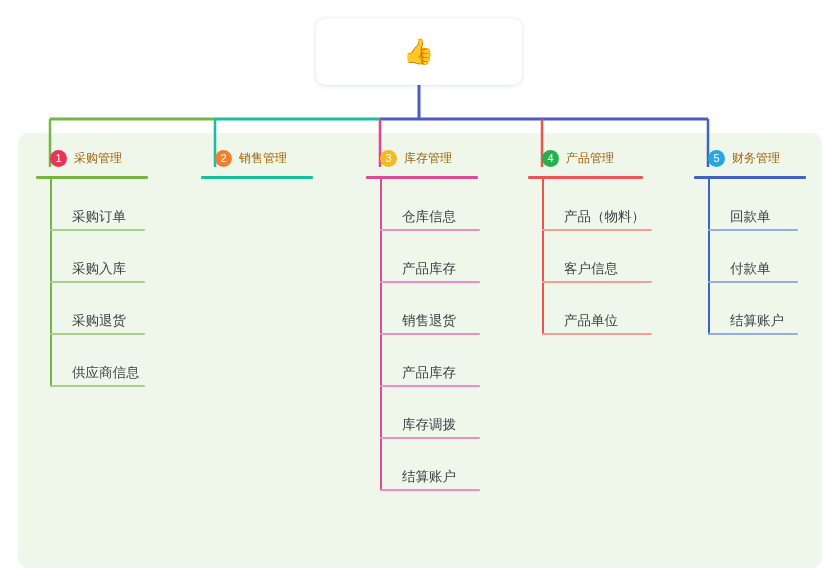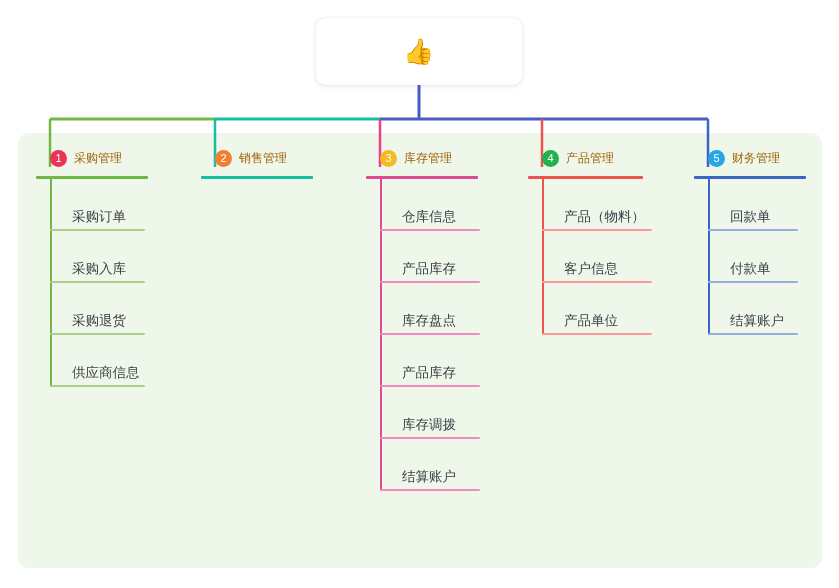--- a/index.html
+++ b/index.html
@@ -203,21 +203,21 @@
           <div class="spine" style="background: rgb(224, 72, 154);"></div>
           <div class="leaf">
             <span class="leaf-label">仓库信息</span>
             <div class="leaf-rule" style="background: rgb(239, 140, 192); width: 100px;"></div>
           </div>
           <div class="leaf">
             <span class="leaf-label">产品库存</span>
             <div class="leaf-rule" style="background: rgb(239, 140, 192); width: 100px;"></div>
           </div>
           <div class="leaf">
-            <span class="leaf-label">库存盘点</span>
+            <span class="leaf-label">销售退货</span>
             <div class="leaf-rule" style="background: rgb(239, 140, 192); width: 100px;"></div>
           </div>
           <div class="leaf">
             <span class="leaf-label">产品库存</span>
             <div class="leaf-rule" style="background: rgb(239, 140, 192); width: 100px;"></div>
           </div>
           <div class="leaf">
             <span class="leaf-label">库存调拨</span>
             <div class="leaf-rule" style="background: rgb(239, 140, 192); width: 100px;"></div>
           </div>

